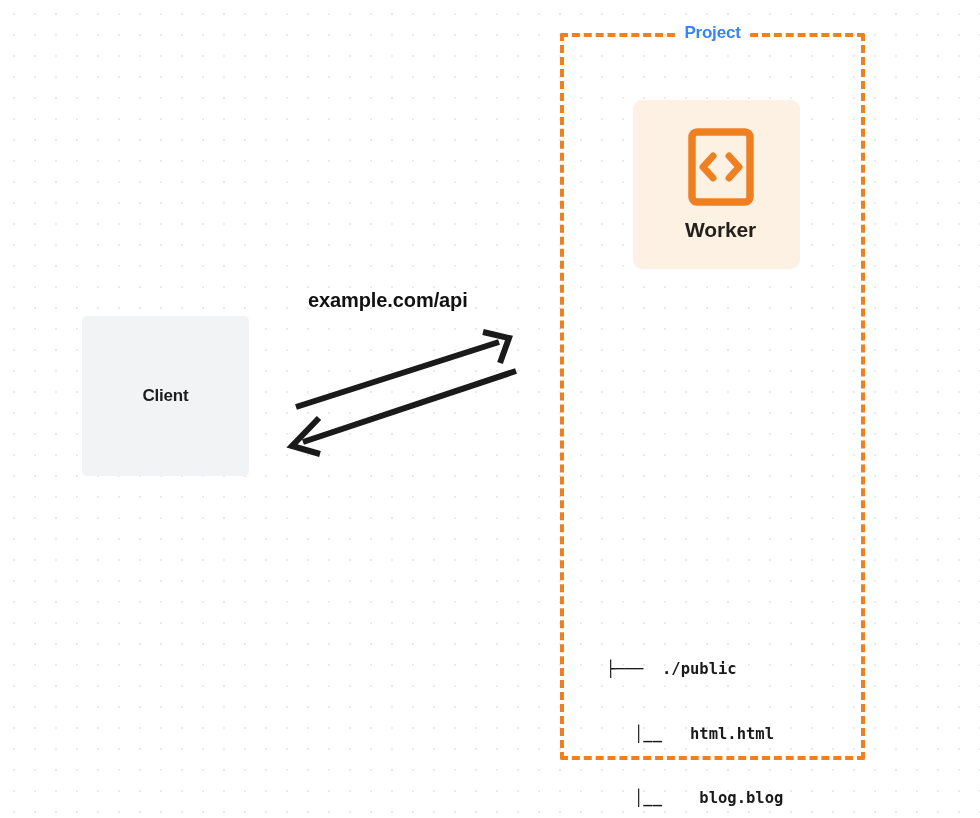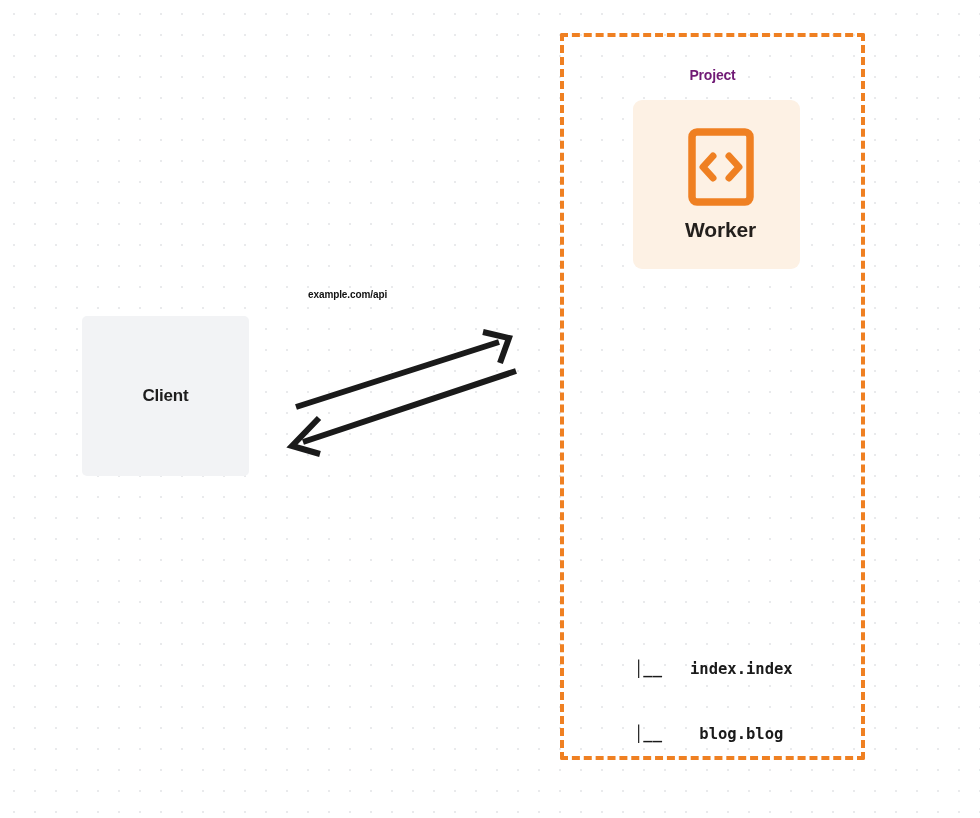--- a/index.html
+++ b/index.html
@@ -41,21 +41,21 @@
     font-weight: 700;
     color: #1d1d1d;
     letter-spacing: -0.2px;
   }
 
   
   #edge-label {
     position: absolute;
     left: 308px;
     top: 289px;
-    font-size: 10px;
+    font-size: 20px;
     font-weight: 700;
     color: #111111;
     letter-spacing: -0.1px;
     white-space: nowrap;
   }
 
   
   #arrows {
     position: absolute;
     left: 0;
@@ -75,26 +75,25 @@
     border: 4px dashed #ef8022;
     border-radius: 2px;
   }
   #project-title {
     position: absolute;
     left: 50%;
     top: -14px;
     transform: translateX(-50%);
     background: #ffffff;
     padding: 0 7px;
-    font-size: 14px;
+    font-size: 17px;
     font-weight: 700;
-    color: #701a75;
+    color: #3b82f6;
     letter-spacing: -0.2px;
     white-space: nowrap;
-    margin-top: 44px;
   }
 
   
   .service-card {
     position: absolute;
     background: #fdf1e4;
     border-radius: 9px;
     display: flex;
     flex-direction: column;
     align-items: center;
@@ -173,18 +172,19 @@
         <rect x="4" y="4" width="58" height="70" rx="5" ry="5" stroke="#ef8022" stroke-width="7.5" fill="none"></rect>
         <polyline points="25,28 15,39 25,50" fill="none" stroke="#ef8022" stroke-width="7" stroke-linecap="round" stroke-linejoin="round"></polyline>
         <polyline points="41,28 51,39 41,50" fill="none" stroke="#ef8022" stroke-width="7" stroke-linecap="round" stroke-linejoin="round"></polyline>
       </svg>
     </span>
     <span class="card-label">Worker</span>
   </div>
 
 
   <div id="file-tree">
-    <span class="tree-row">   │__   index.index</span>
+    <span class="tree-row">├───  ./public</span>
+    <span class="tree-row">   │__   html.html</span>
     <span class="tree-row">   │__    blog.blog</span>
     
   </div>
 
 </div>
 
 </body></html>

